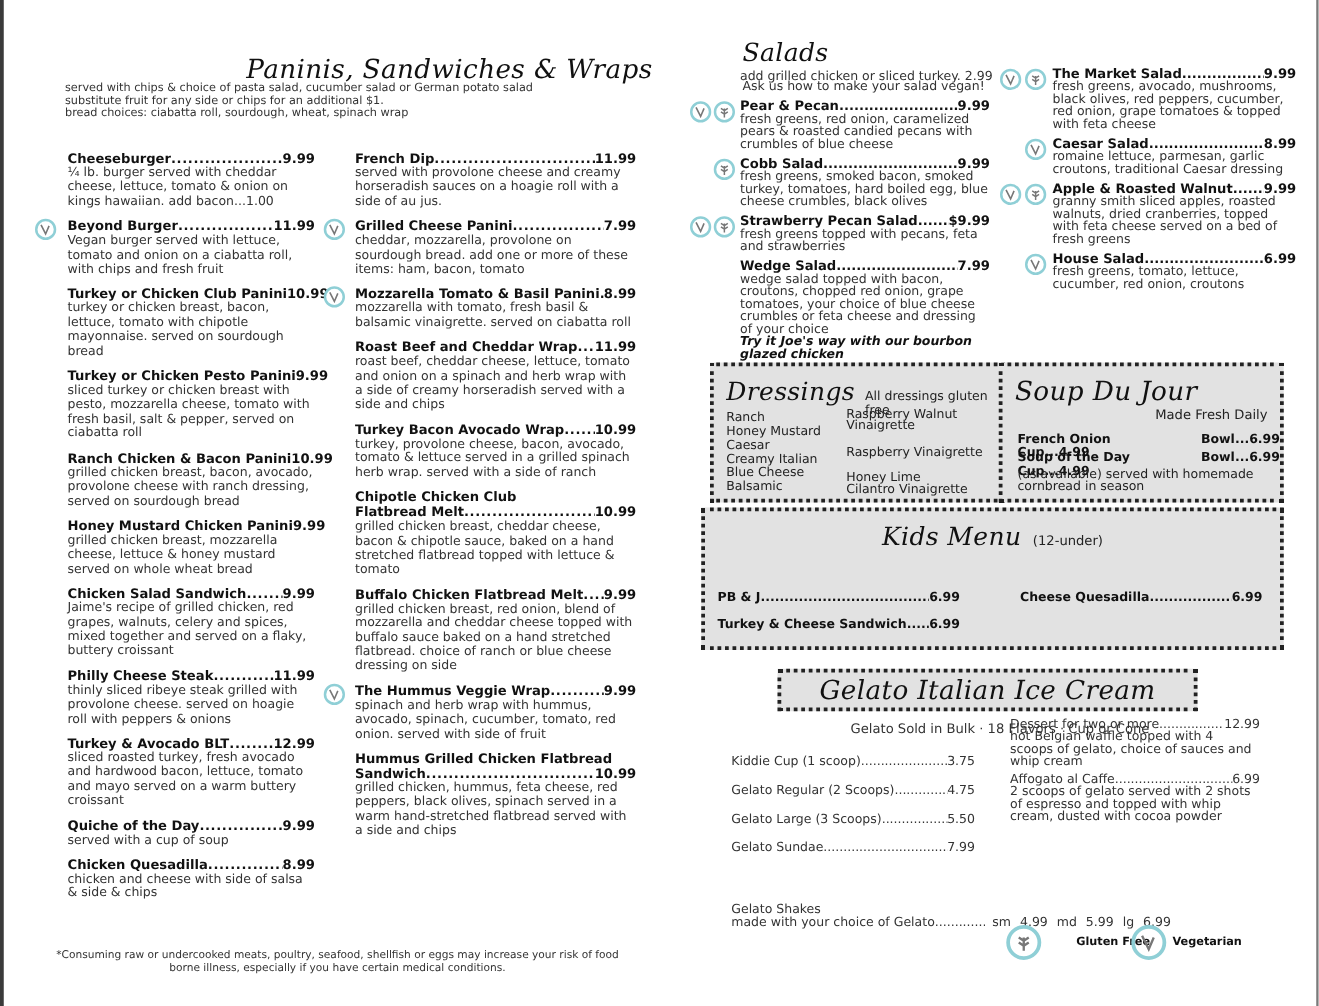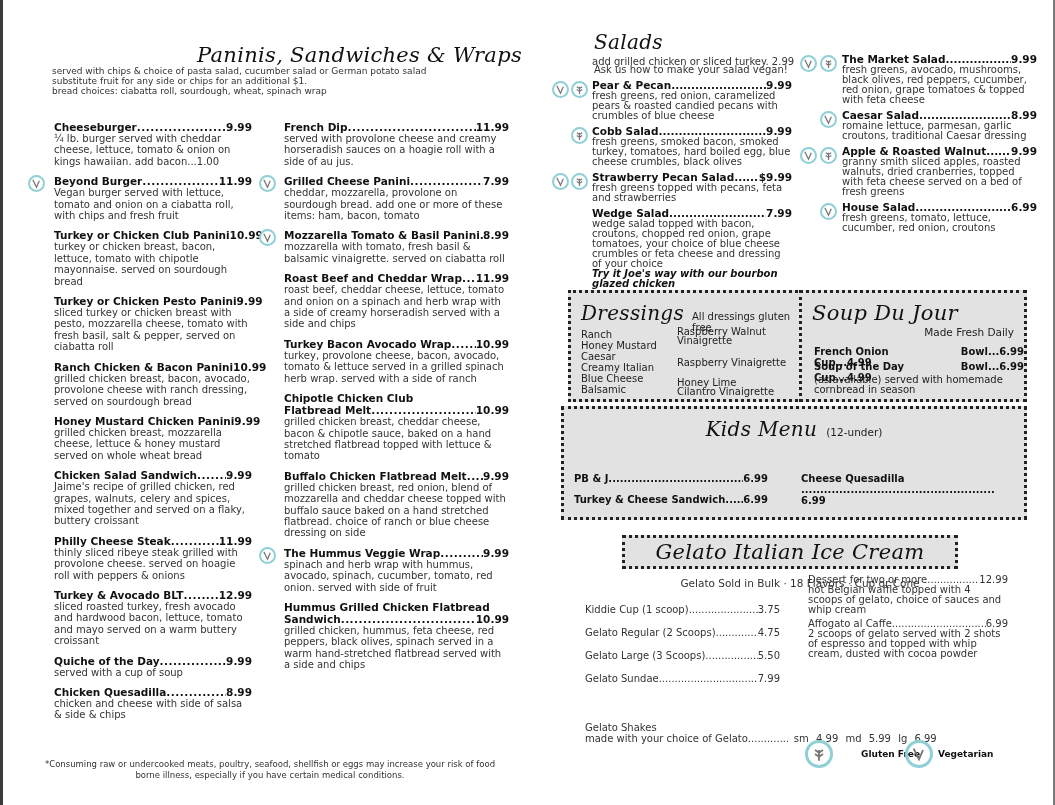--- a/index.html
+++ b/index.html
@@ -72,21 +72,21 @@
 
     .kids .head { position: absolute; left: 0; right: 0; top: 8px; text-align: center; }
     .kids .head .script { font-size: 20px; }
     .kids .head .age { font-size: 10.5px; color: #222; margin-left: 4px; }
     .kids .served { position: absolute; left: 0; right: 0; top: 36px; text-align: center; font-weight: bold; font-style: italic; font-size: 10px; color: #111; }
     .kids .k-item { position: absolute; font-weight: bold; font-size: 10px; color: #111; display: flex; }
     .kids .k-item .dots { flex: 1; overflow: hidden; white-space: nowrap; }
     .kids .k-item .dots::after { content: "......................................................................................................"; }
     .kids .k1 { left: 10px; top: 64px; width: 194px; }
     .kids .k2 { left: 10px; top: 85px; width: 194px; }
-    .kids .k3 { left: 237px; top: 64px; width: 194px; flex-direction: column; }
+    .kids .k3 { left: 252px; top: 64px; width: 194px; }
 
     .gelato-title { position: absolute; left: 622px; top: 535px; width: 336px; height: 34px; background: #e2e2e2; border: 3px dotted #222; text-align: center; }
     .gelato-title .script { font-size: 21px; line-height: 28px; }
     .gelato-sub { position: absolute; left: 575px; top: 577px; width: 450px; text-align: center; font-size: 10.5px; color: #333; }
 
     .g-list { position: absolute; left: 585px; top: 604px; width: 195px; }
     .g-row { font-size: 10px; color: #333; display: flex; margin-bottom: 12px; }
     .g-row .dots { flex: 1; overflow: hidden; white-space: nowrap; }
     .g-row .dots::after { content: "......................................................................................................"; }
     .g-shakes { position: absolute; left: 585px; top: 698px; font-size: 10px; line-height: 11px; color: #333; margin-top: 24px; }

